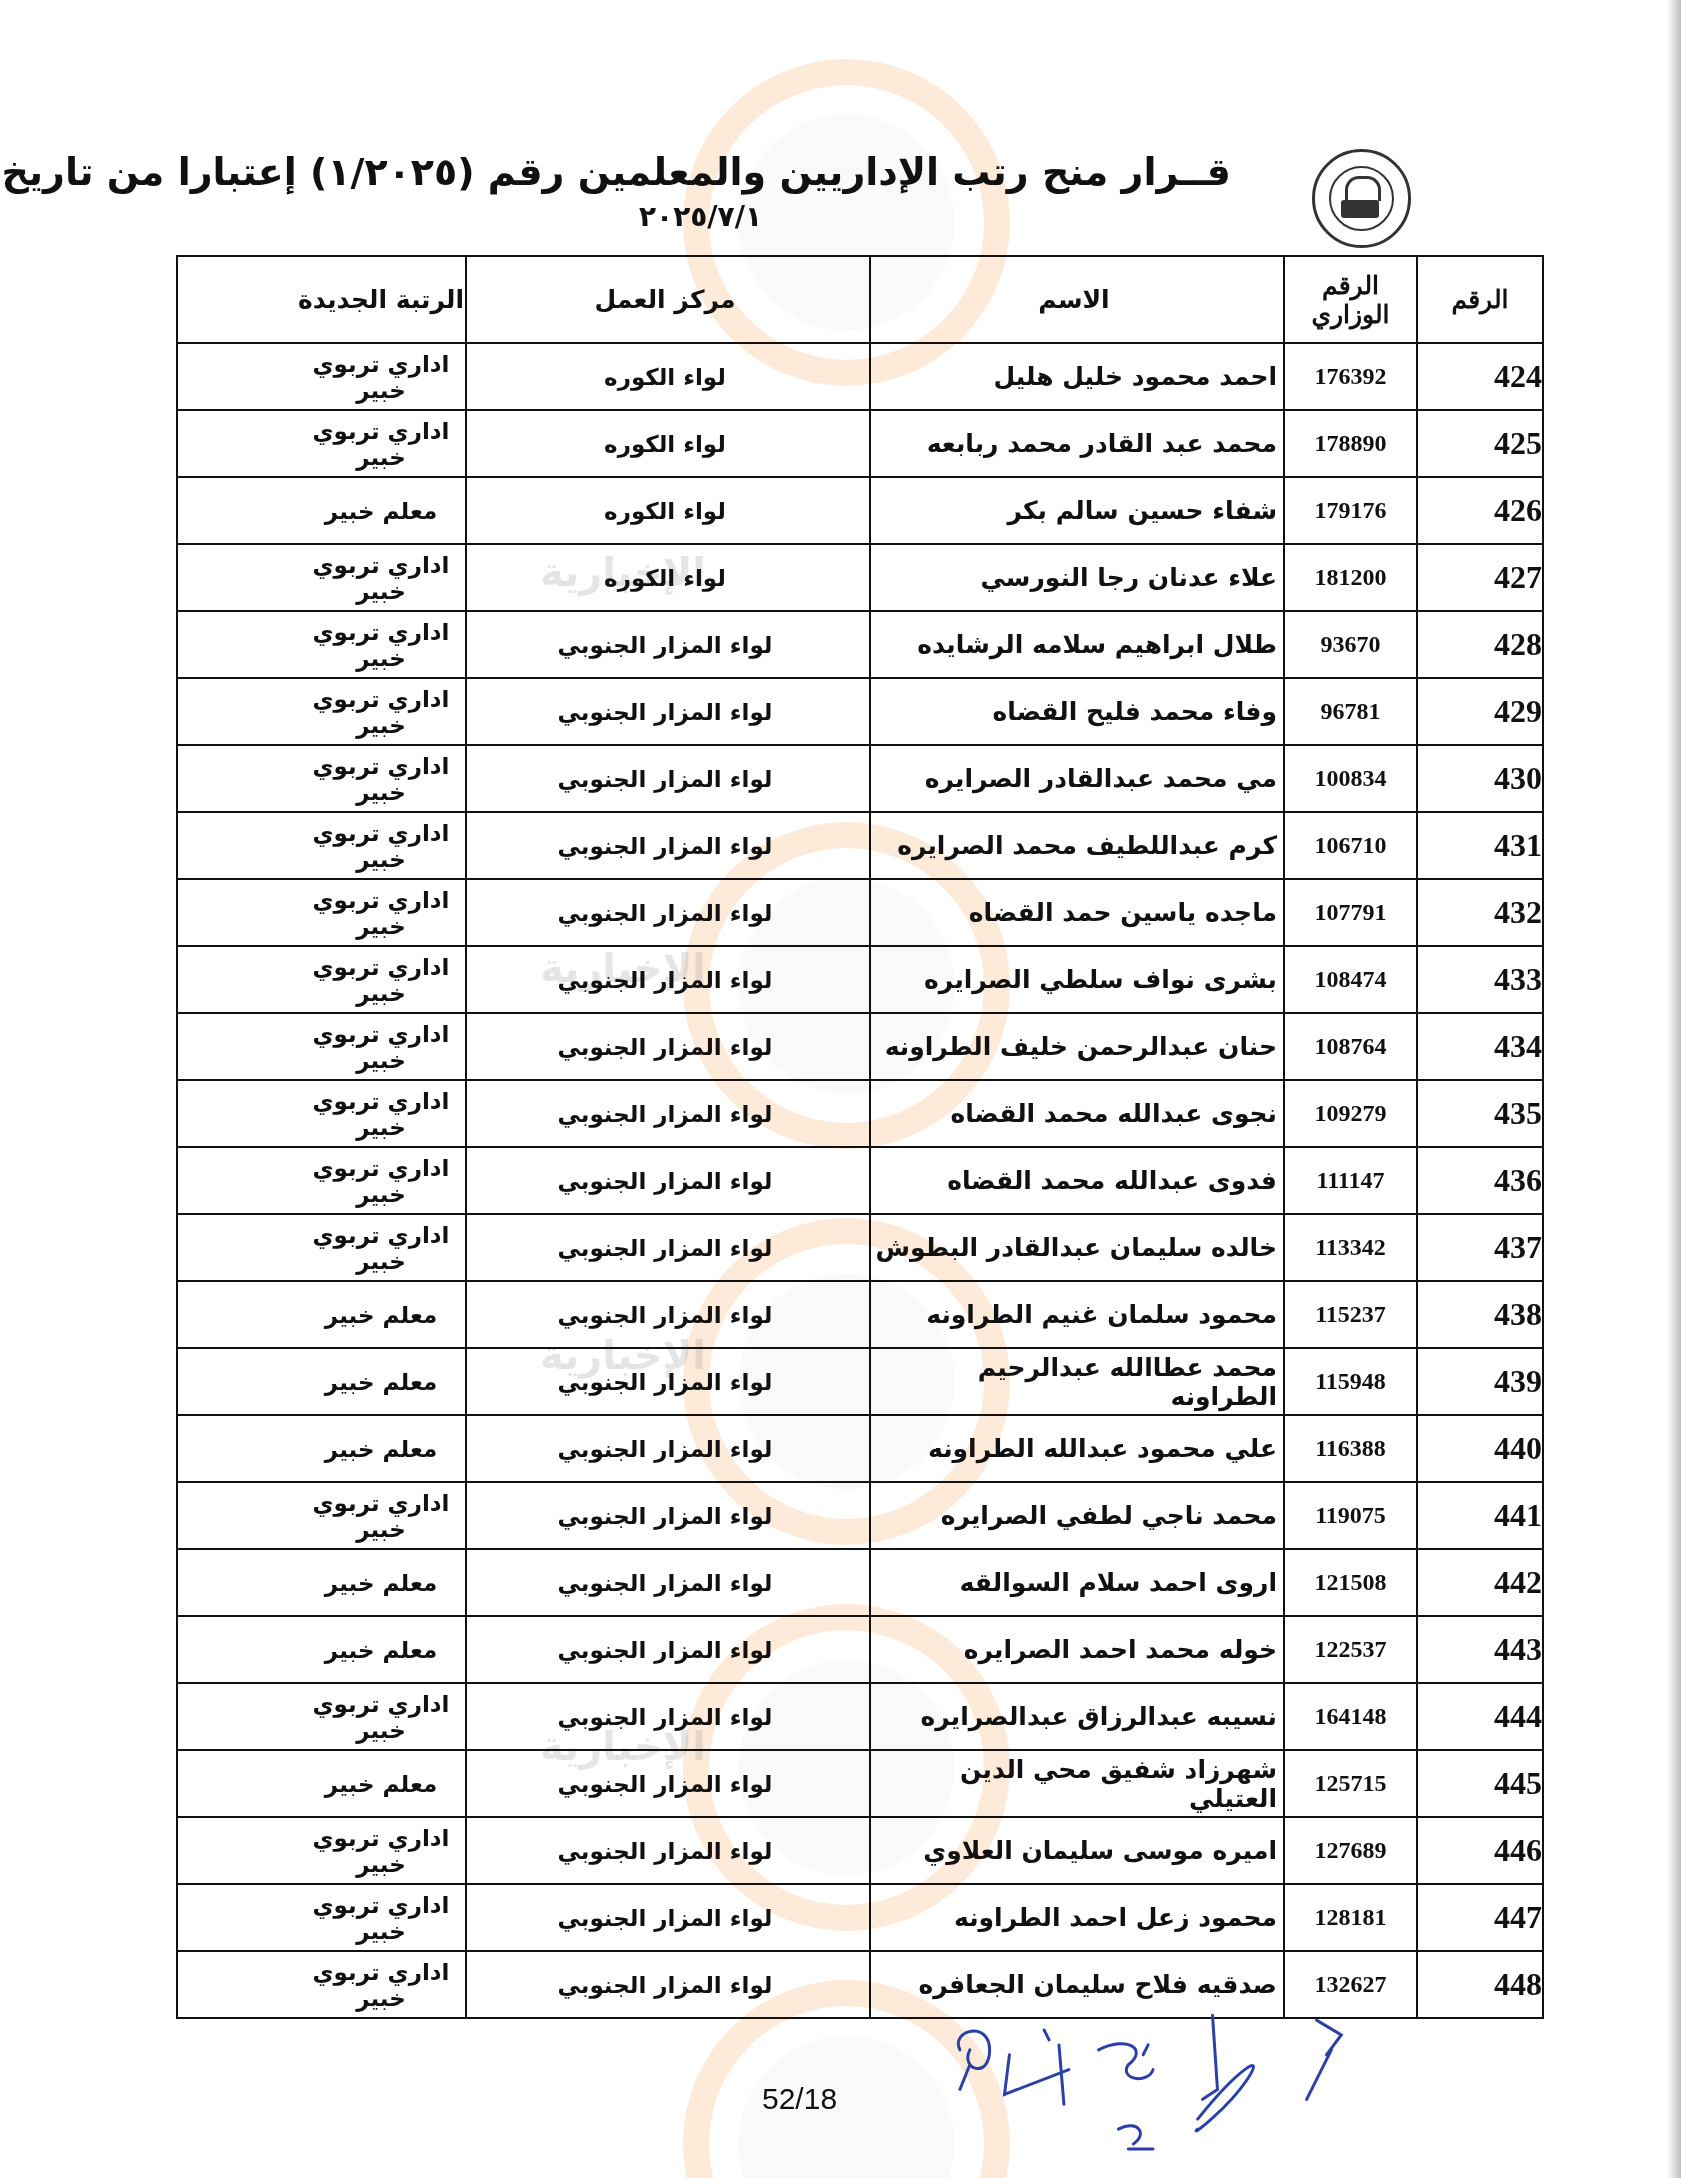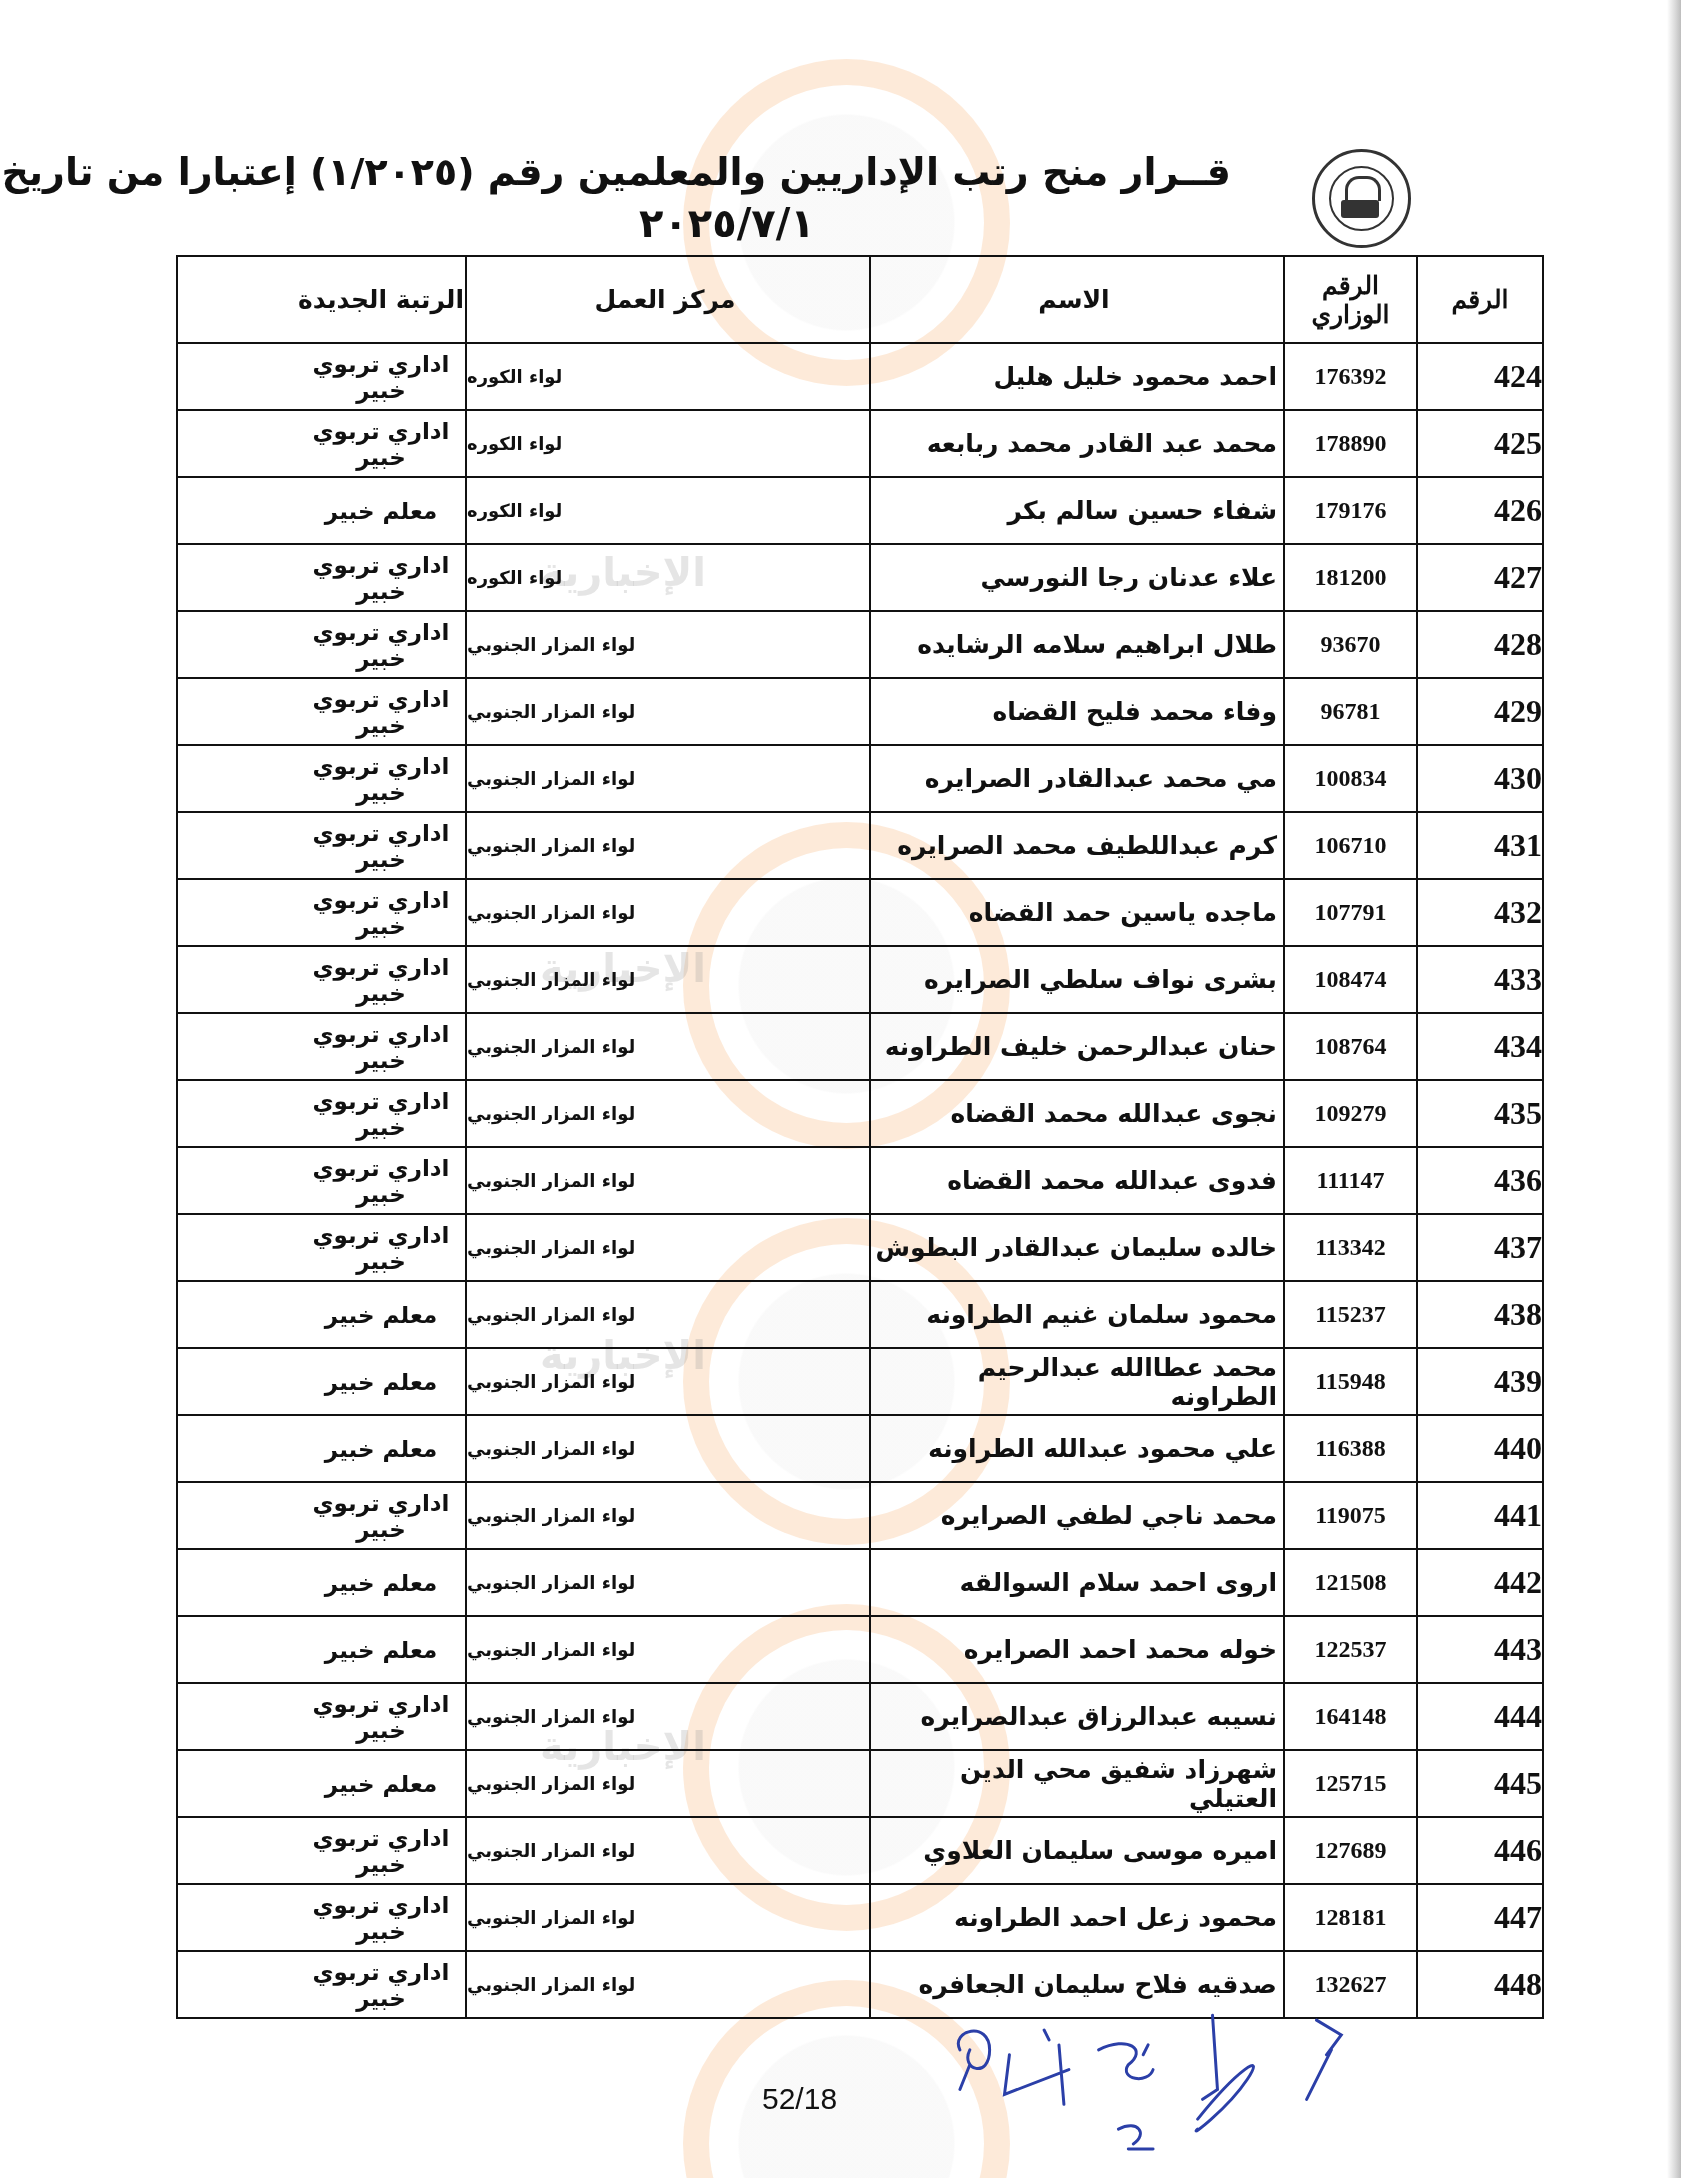--- a/index.html
+++ b/index.html
@@ -17,30 +17,30 @@
 
   .logo { position: absolute; left: 1312px; top: 149px; width: 99px; height: 99px;
     border-radius: 50%; border: 3px solid #333; box-sizing: border-box;
     display: flex; align-items: center; justify-content: center; }
   .logo-inner { width: 61px; height: 61px; border-radius: 50%; border: 2px solid #333; position: relative; }
   .logo-crown { position: absolute; left: 14px; top: 8px; width: 30px; height: 22px;
     border: 3px solid #333; border-bottom: none; border-radius: 14px 14px 0 0; }
   .logo-base { position: absolute; left: 10px; top: 32px; width: 38px; height: 18px; background: #333; border-radius: 3px; }
 
   .title { position: absolute; right: 450px; top: 150px; font-size: 38px; font-weight: bold; direction: rtl; white-space: nowrap; }
-  .subtitle { position: absolute; left: 639px; top: 200px; font-size: 40px; font-weight: bold; direction: rtl; }
+  .subtitle { position: absolute; left: 639px; top: 200px; font-size: 28px; font-weight: bold; direction: rtl; }
 
   table.main { position: absolute; left: 176px; top: 255px; width: 1368px; border-collapse: collapse; direction: rtl; }
   table.main th, table.main td { border: 2px solid #111; padding: 0; }
   table.main th { height: 85px; font-size: 25px; font-weight: bold; text-align: center; }
   table.main td { height: 65px; font-weight: bold; }
   .c-seq { width: 124px; font-family: "Liberation Serif", serif; font-size: 32px; }
   .c-min { width: 131px; text-align: center; font-family: "Liberation Serif", serif; font-size: 24px; }
   .c-name { width: 406px; text-align: right; padding-right: 6px !important; font-size: 25px; margin-top: 44px; }
-  .c-work { width: 396px; text-align: left; padding-right: 6px !important; font-size: 18px; }
+  .c-work { width: 396px; text-align: center; padding-right: 6px !important; font-size: 23px; }
   .c-rank { text-align: center; font-size: 23px; padding-left: 119px !important; }
 
   .page-num { position: absolute; left: 762px; top: 2057px; font-size: 30px; font-family: "Liberation Sans", sans-serif; margin-top: 25px; }
   .signatures { position: absolute; left: 950px; top: 2010px; width: 634px; height: 149px; }
 </style>
 </head>
 <body>
 
 <div class="page-edge"></div>
 

